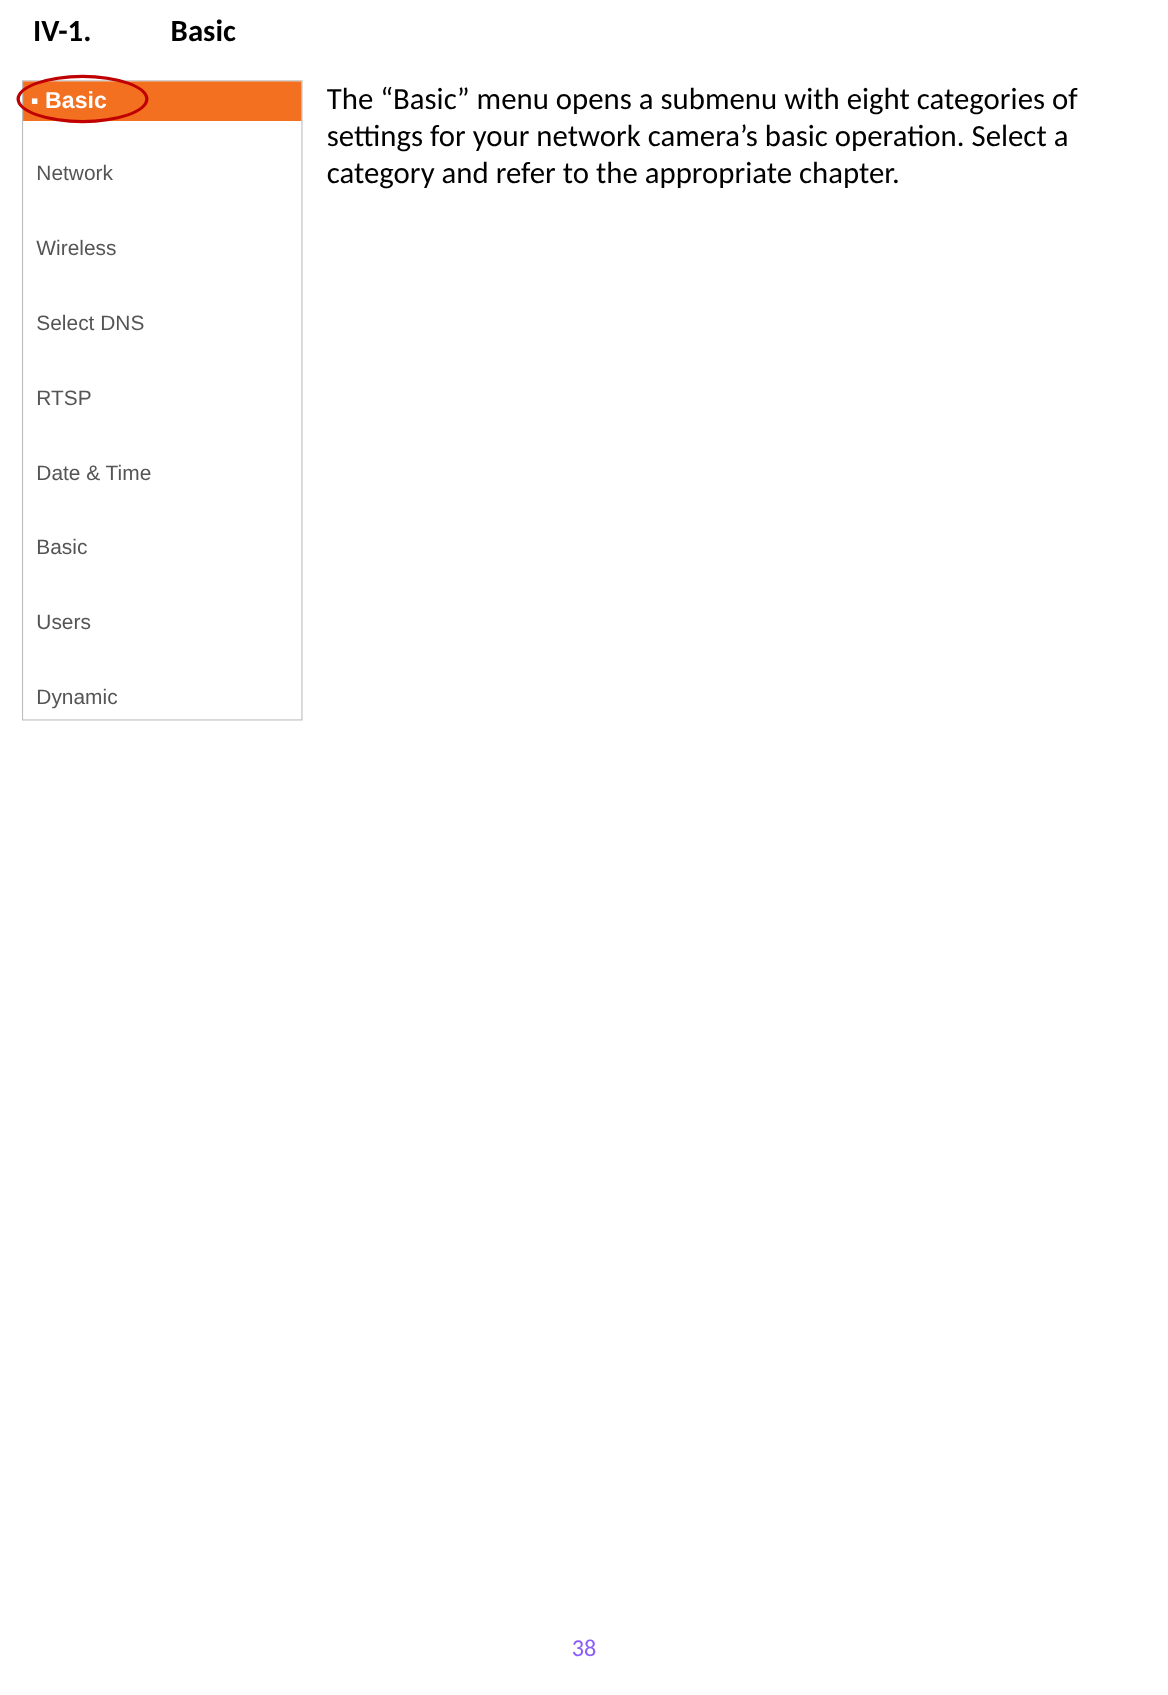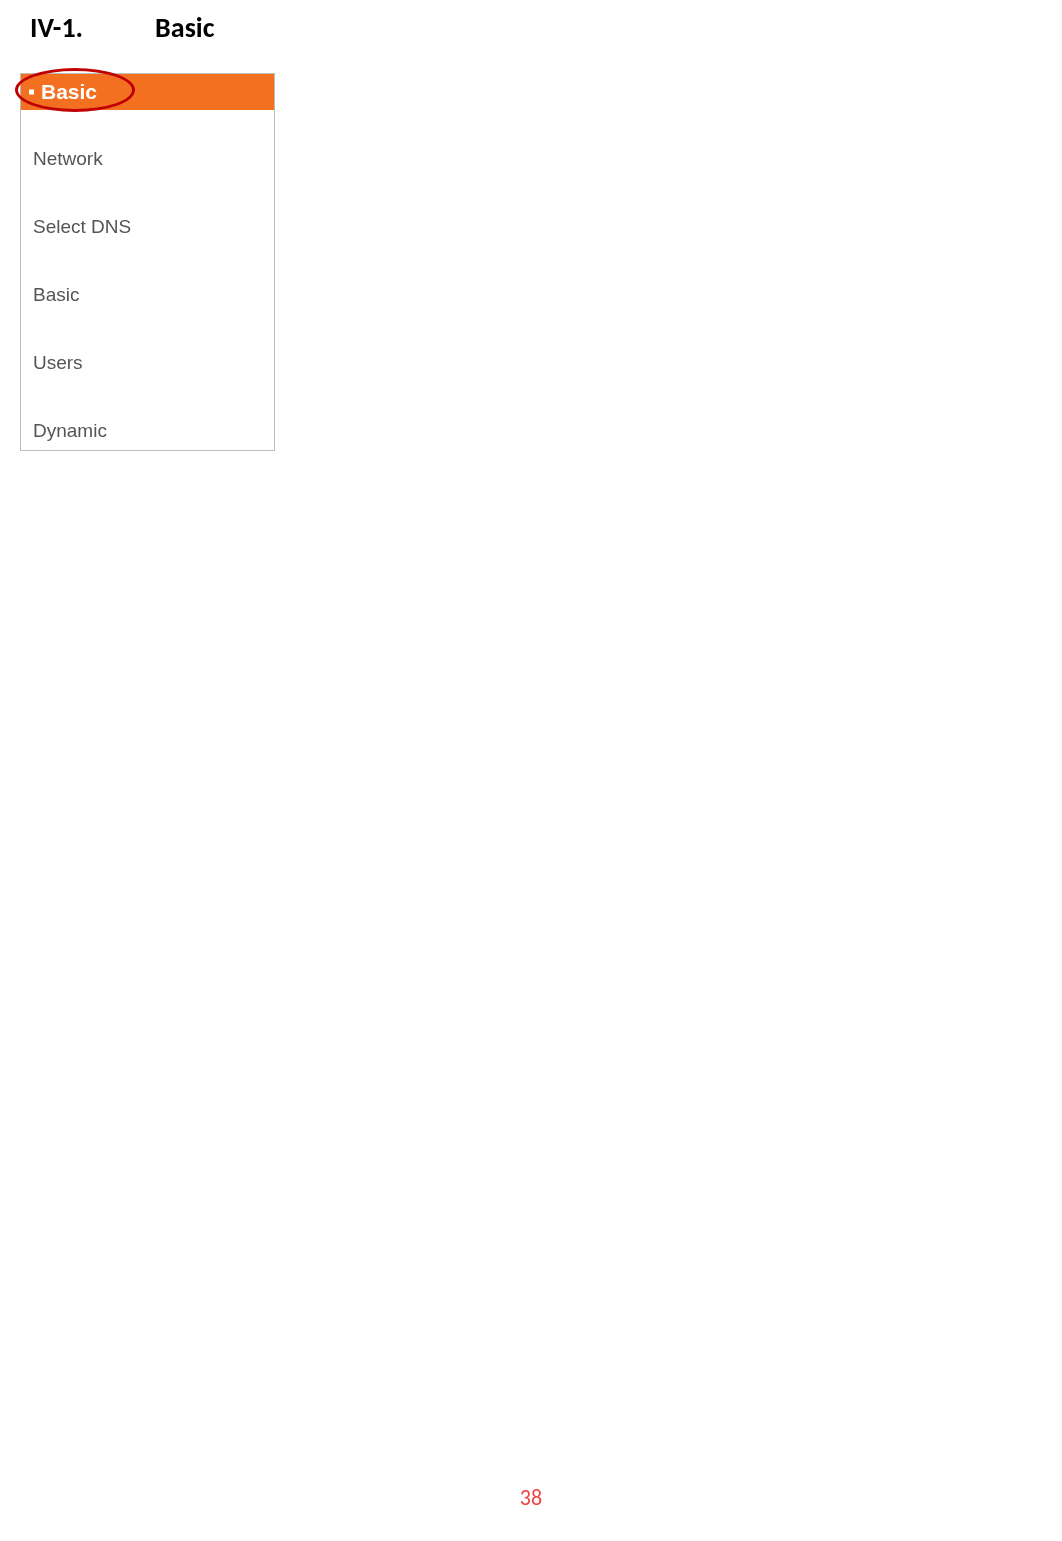--- a/index.html
+++ b/index.html
@@ -105,41 +105,45 @@
       padding-top: 0;
       max-width: 760px;
     }
 
     .page-number {
       position: absolute;
       bottom: 30px;
       left: 50%;
       transform: translateX(-50%);
       font-size: 22px;
-      color: #ef4444;
+      color: #8b5cf6;
     }
   </style>
 </head>
 <body>
 
 <div class="heading-row">
   <span class="heading-number">IV-1.</span>
   <span class="heading-title">Basic</span>
 </div>
 
 <div class="content-row">
   <div class="menu-box">
     <div class="menu-header">
       <span>Basic</span>
       <span class="ellipse"></span>
     </div>
     <ul class="menu-items">
       <li class="menu-item">Network</li>
+      <li class="menu-item">Wireless</li>
       <li class="menu-item">Select DNS</li>
+      <li class="menu-item">RTSP</li>
+      <li class="menu-item">Date &amp; Time</li>
       <li class="menu-item">Basic</li>
       <li class="menu-item">Users</li>
       <li class="menu-item">Dynamic</li>
     </ul>
   </div>
 
+  <div class="description">The “Basic” menu opens a submenu with eight categories of settings for your network camera’s basic operation. Select a category and refer to the appropriate chapter.</div>
 </div>
 
 <div class="page-number">38</div>
 
 </body></html>

